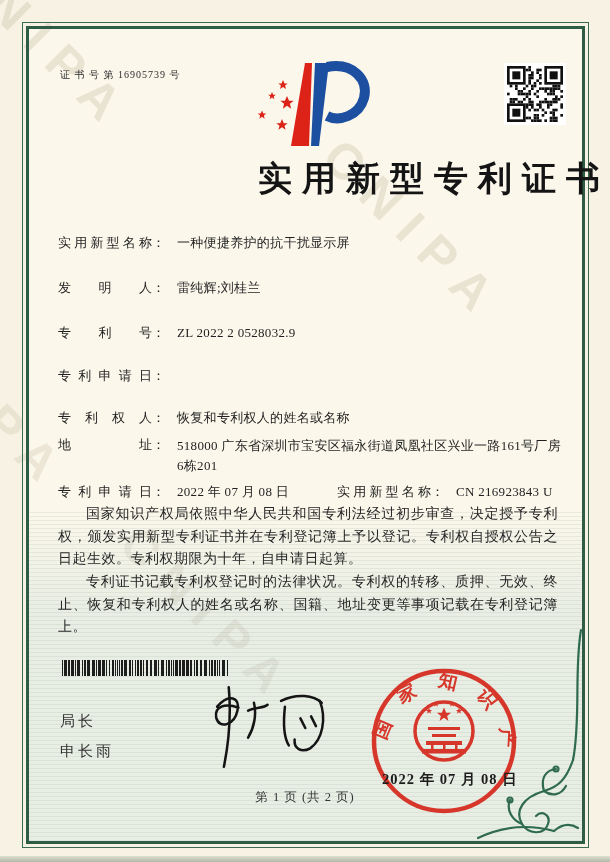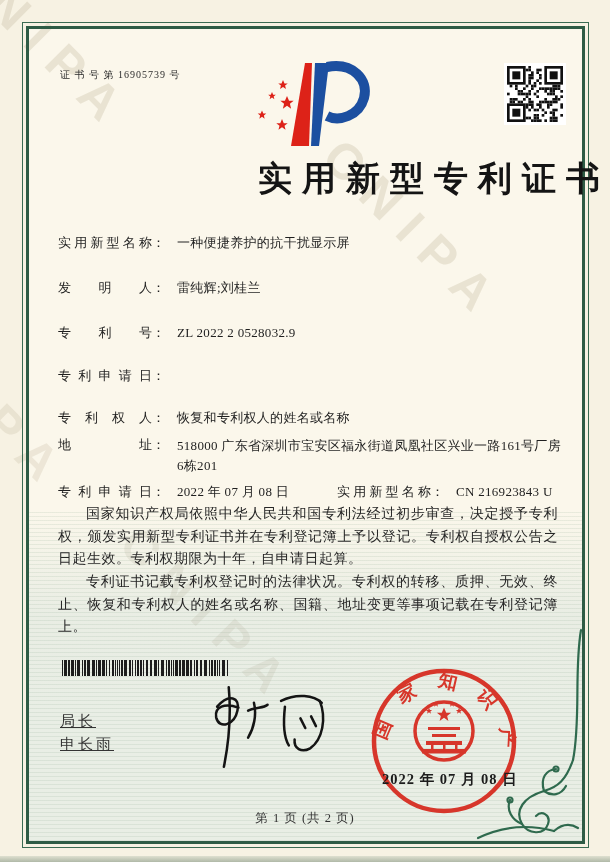--- a/index.html
+++ b/index.html
@@ -43,26 +43,26 @@
   .flabel2{margin-left:8px;}
   
   .paras{position:absolute;left:58px;right:52px;top:503px;z-index:3;
          font-size:14px;line-height:1.62;color:#262626;text-align:justify;}
   .paras p{margin:0;text-indent:2em;letter-spacing:0.5px;}
   
   .barcode{position:absolute;left:62px;top:660px;width:170px;height:16px;z-index:3;}
   .signer{position:absolute;left:60px;top:712px;z-index:3;
           font-family:"Liberation Sans","DejaVu Sans",sans-serif;
           font-size:15px;letter-spacing:3px;color:#333;}
-  .signer div{margin-bottom:4px;text-decoration:underline;}
+  .signer div{margin-bottom:11px;}
   .signature{position:absolute;left:190px;top:680px;width:155px;height:96px;z-index:4;}
   .seal{position:absolute;left:368px;top:665px;width:152px;height:152px;z-index:5;opacity:0.93;}
   .seal-date{position:absolute;left:382px;top:770px;z-index:6;font-size:14.5px;font-weight:bold;
              letter-spacing:1px;color:#1c1c1c;}
-  .footer{position:absolute;left:0;top:810px;width:100%;text-align:center;
+  .footer{position:absolute;left:0;top:789px;width:100%;text-align:center;
           font-size:12.5px;letter-spacing:1px;color:#333;z-index:3;}
   .flourish{position:absolute;left:448px;top:628px;width:140px;height:218px;z-index:4;}
 </style>
 </head>
 <body>
 
 <div class="page">
 
   <div class="paper-inner"></div>
   <div class="waves"></div>

